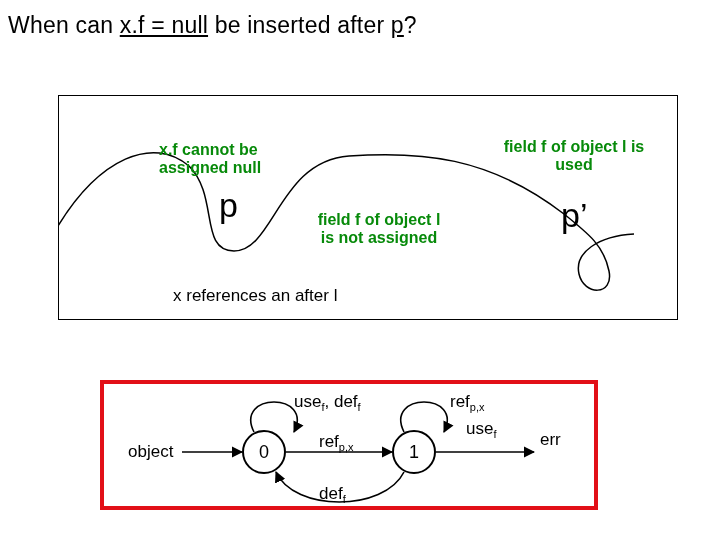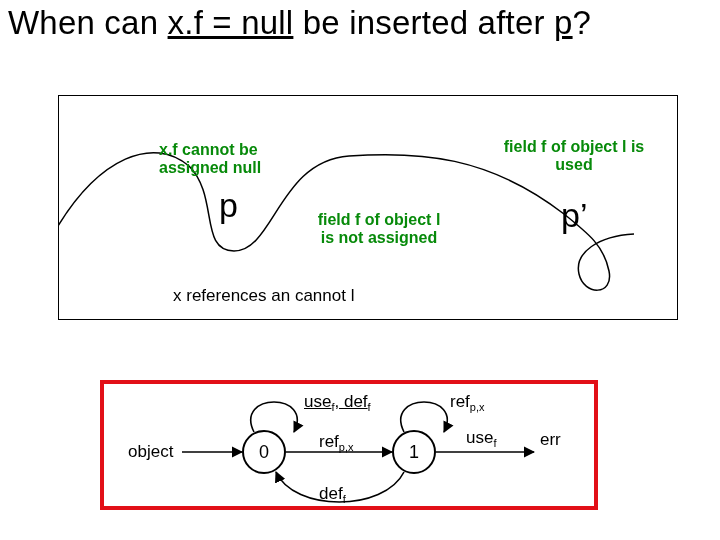--- a/index.html
+++ b/index.html
@@ -1,17 +1,17 @@
 <!DOCTYPE html>
 <html><head>
 <meta charset="utf-8">
 <style>
   * { box-sizing: border-box; margin: 0; padding: 0; }
   body { width: 720px; height: 540px; font-family: Arial, Helvetica, sans-serif; background: #fff; position: relative; }
-  .title { font-size: 33px; padding: 4px 8px 0 8px; letter-spacing: 0.2px; }
+  .title { font-size: 23px; padding: 12px 8px 0 8px; letter-spacing: 0.2px; }
   .title .u { text-decoration: underline; }
   .panel { position: absolute; border: 1.5px solid #000; }
   .panel-top { left: 58px; top: 95px; width: 620px; height: 225px; }
   .green { color: #078a0a; font-weight: bold; font-size: 16px; line-height: 1.15; position: absolute; }
   .big-letter { color: #000; font-weight: normal; font-size: 34px; position: absolute; }
   .black-text { color: #000; font-size: 17px; position: absolute; line-height: 1.15; }
   .svg-layer { position: absolute; left: 0; top: 0; }
   .panel-bottom { left: 100px; top: 380px; width: 498px; height: 130px; border: 4px solid #e20f17; }
   .state { position: absolute; width: 44px; height: 44px; border: 2px solid #000; border-radius: 50%; text-align: center; line-height: 40px; font-size: 18px; background: #fff; }
   .label { position: absolute; font-size: 17px; }
@@ -41,21 +41,21 @@
 assigned null</div>
   <div class="big-letter" style="left:160px; top:90px;">p</div>
 
   <div class="green" style="left:430px; top:42px; white-space:pre; text-align:center; width:170px;">field f of object l is
 used</div>
 
   <div class="green" style="left:245px; top:115px; white-space:pre; text-align:center; width:150px;">field f of object l
 is not assigned</div>
   <div class="big-letter" style="left:502px; top:100px;">p’</div>
 
-  <div class="black-text" style="left:114px; top:190px;">x references an cannot l</div>
+  <div class="black-text" style="left:114px; top:190px;">x references an after l</div>
 </div>
 
 <div class="panel-bottom panel">
   <svg class="svg-layer" width="498" height="130">
     <defs>
       <marker id="arr" viewBox="0 0 10 10" refX="9" refY="5" markerWidth="7" markerHeight="7" orient="auto-start-reverse">
         <path d="M 0 0 L 10 5 L 0 10 z" fill="#000"></path>
       </marker>
     </defs>
 
@@ -75,28 +75,28 @@
   <div class="label" style="left:24px; top:58px;">object</div>
 
   <div class="state" style="left:138px; top:46px;">
     <span>0</span>
   </div>
   <div class="state" style="left:288px; top:46px;">
     <span>1</span>
   </div>
   <div class="label" style="left:436px; top:46px;">err</div>
 
-  <div class="label" style="left:200px; top:8px;text-decoration:underline;">
+  <div class="label" style="left:190px; top:8px;">
     <span>use</span><span class="sub">f</span><span>, def</span><span class="sub">f</span>
   </div>
   <div class="label" style="left:215px; top:48px;">
     <span>ref</span><span class="sub">p,x</span>
   </div>
   <div class="label" style="left:215px; top:100px;">
     <span>def</span><span class="sub">f</span>
   </div>
   <div class="label" style="left:346px; top:8px;">
     <span>ref</span><span class="sub">p,x</span>
   </div>
-  <div class="label" style="left:362px; top:44px;">
+  <div class="label" style="left:362px; top:35px;">
     <span>use</span><span class="sub">f</span>
   </div>
 </div>
 
 </body></html>

